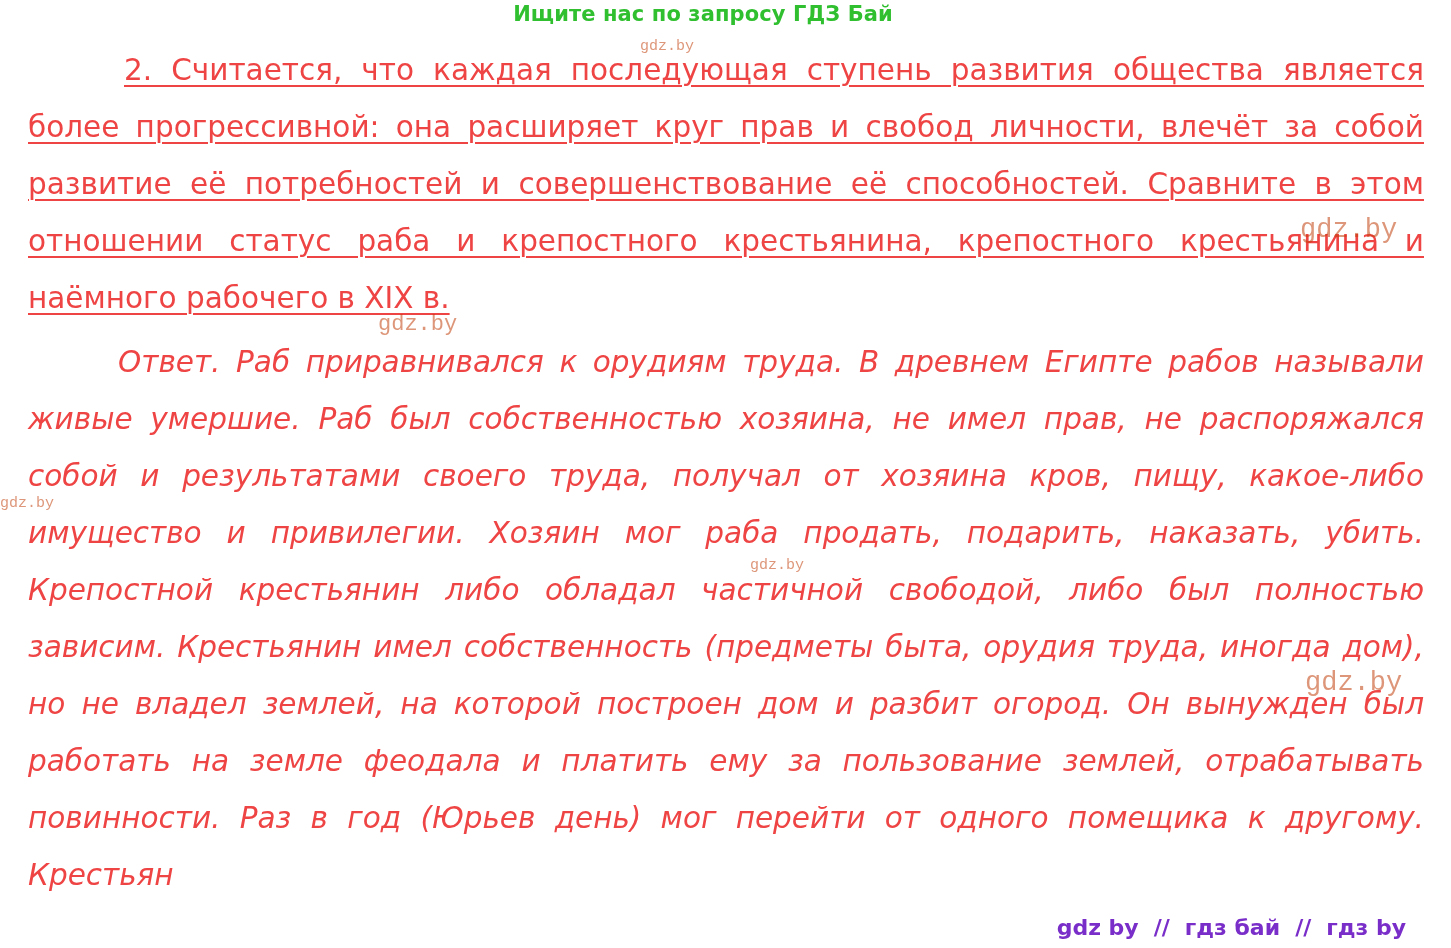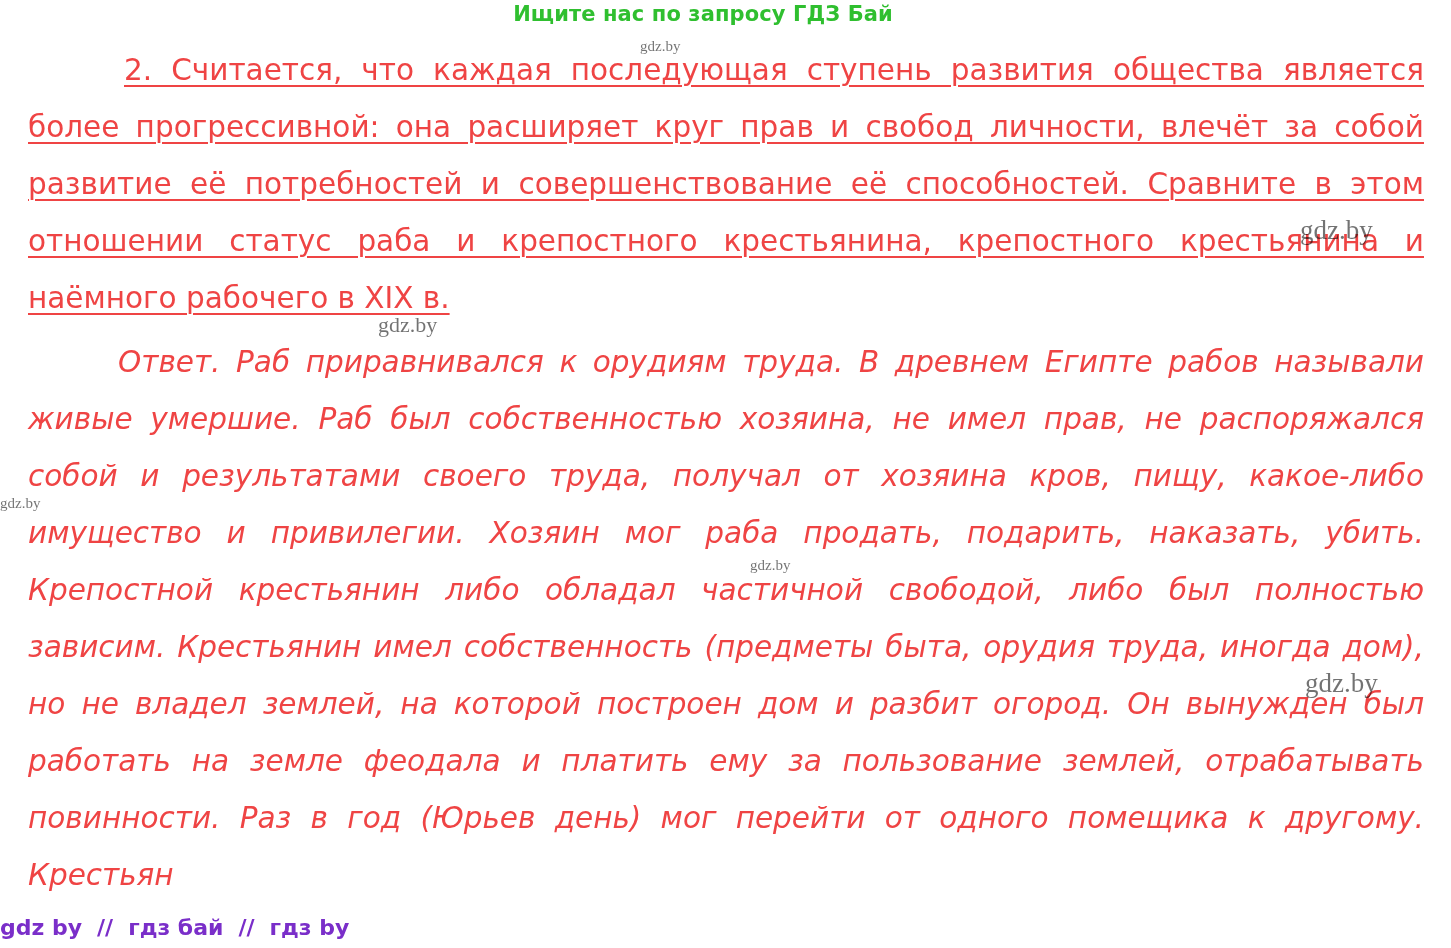--- a/index.html
+++ b/index.html
@@ -71,44 +71,44 @@
   }
 
   .para.answer .indent {
     width: 90px;
     text-decoration: none;
   }
 
   
   .wm {
     position: absolute;
-    color: #000000;
+    color: #c2410c;
     opacity: 0.55;
-    font-family: Liberation Serif, serif;
+    font-family: Liberation Mono, monospace;
     pointer-events: none;
     white-space: nowrap;
   }
   .wm-small { font-size: 15px; }
   .wm-mid   { font-size: 22px; }
   .wm-big   { font-size: 27px; }
 
   .wm-1 { top: 38px;  left: 640px; }
   .wm-2 { top: 215px; left: 1300px; }
   .wm-3 { top: 312px; left: 378px; }
   .wm-4 { top: 495px; left: 0px; }
   .wm-5 { top: 557px; left: 750px; }
   .wm-6 { top: 668px; left: 1305px; }
 
   
   .bottom-bar {
     position: absolute;
     bottom: 8px;
     left: 0;
     width: 100%;
-    text-align: left;
+    text-align: right;
     color: #7a2ec9;
     font-size: 22px;
     font-family: "DejaVu Sans", sans-serif;
   }
   .bottom-bar .bb-item { font-weight: bold; }
   .bottom-bar .bb-sep {
     font-weight: bold;
     padding: 0 8px;
   }
 </style>

